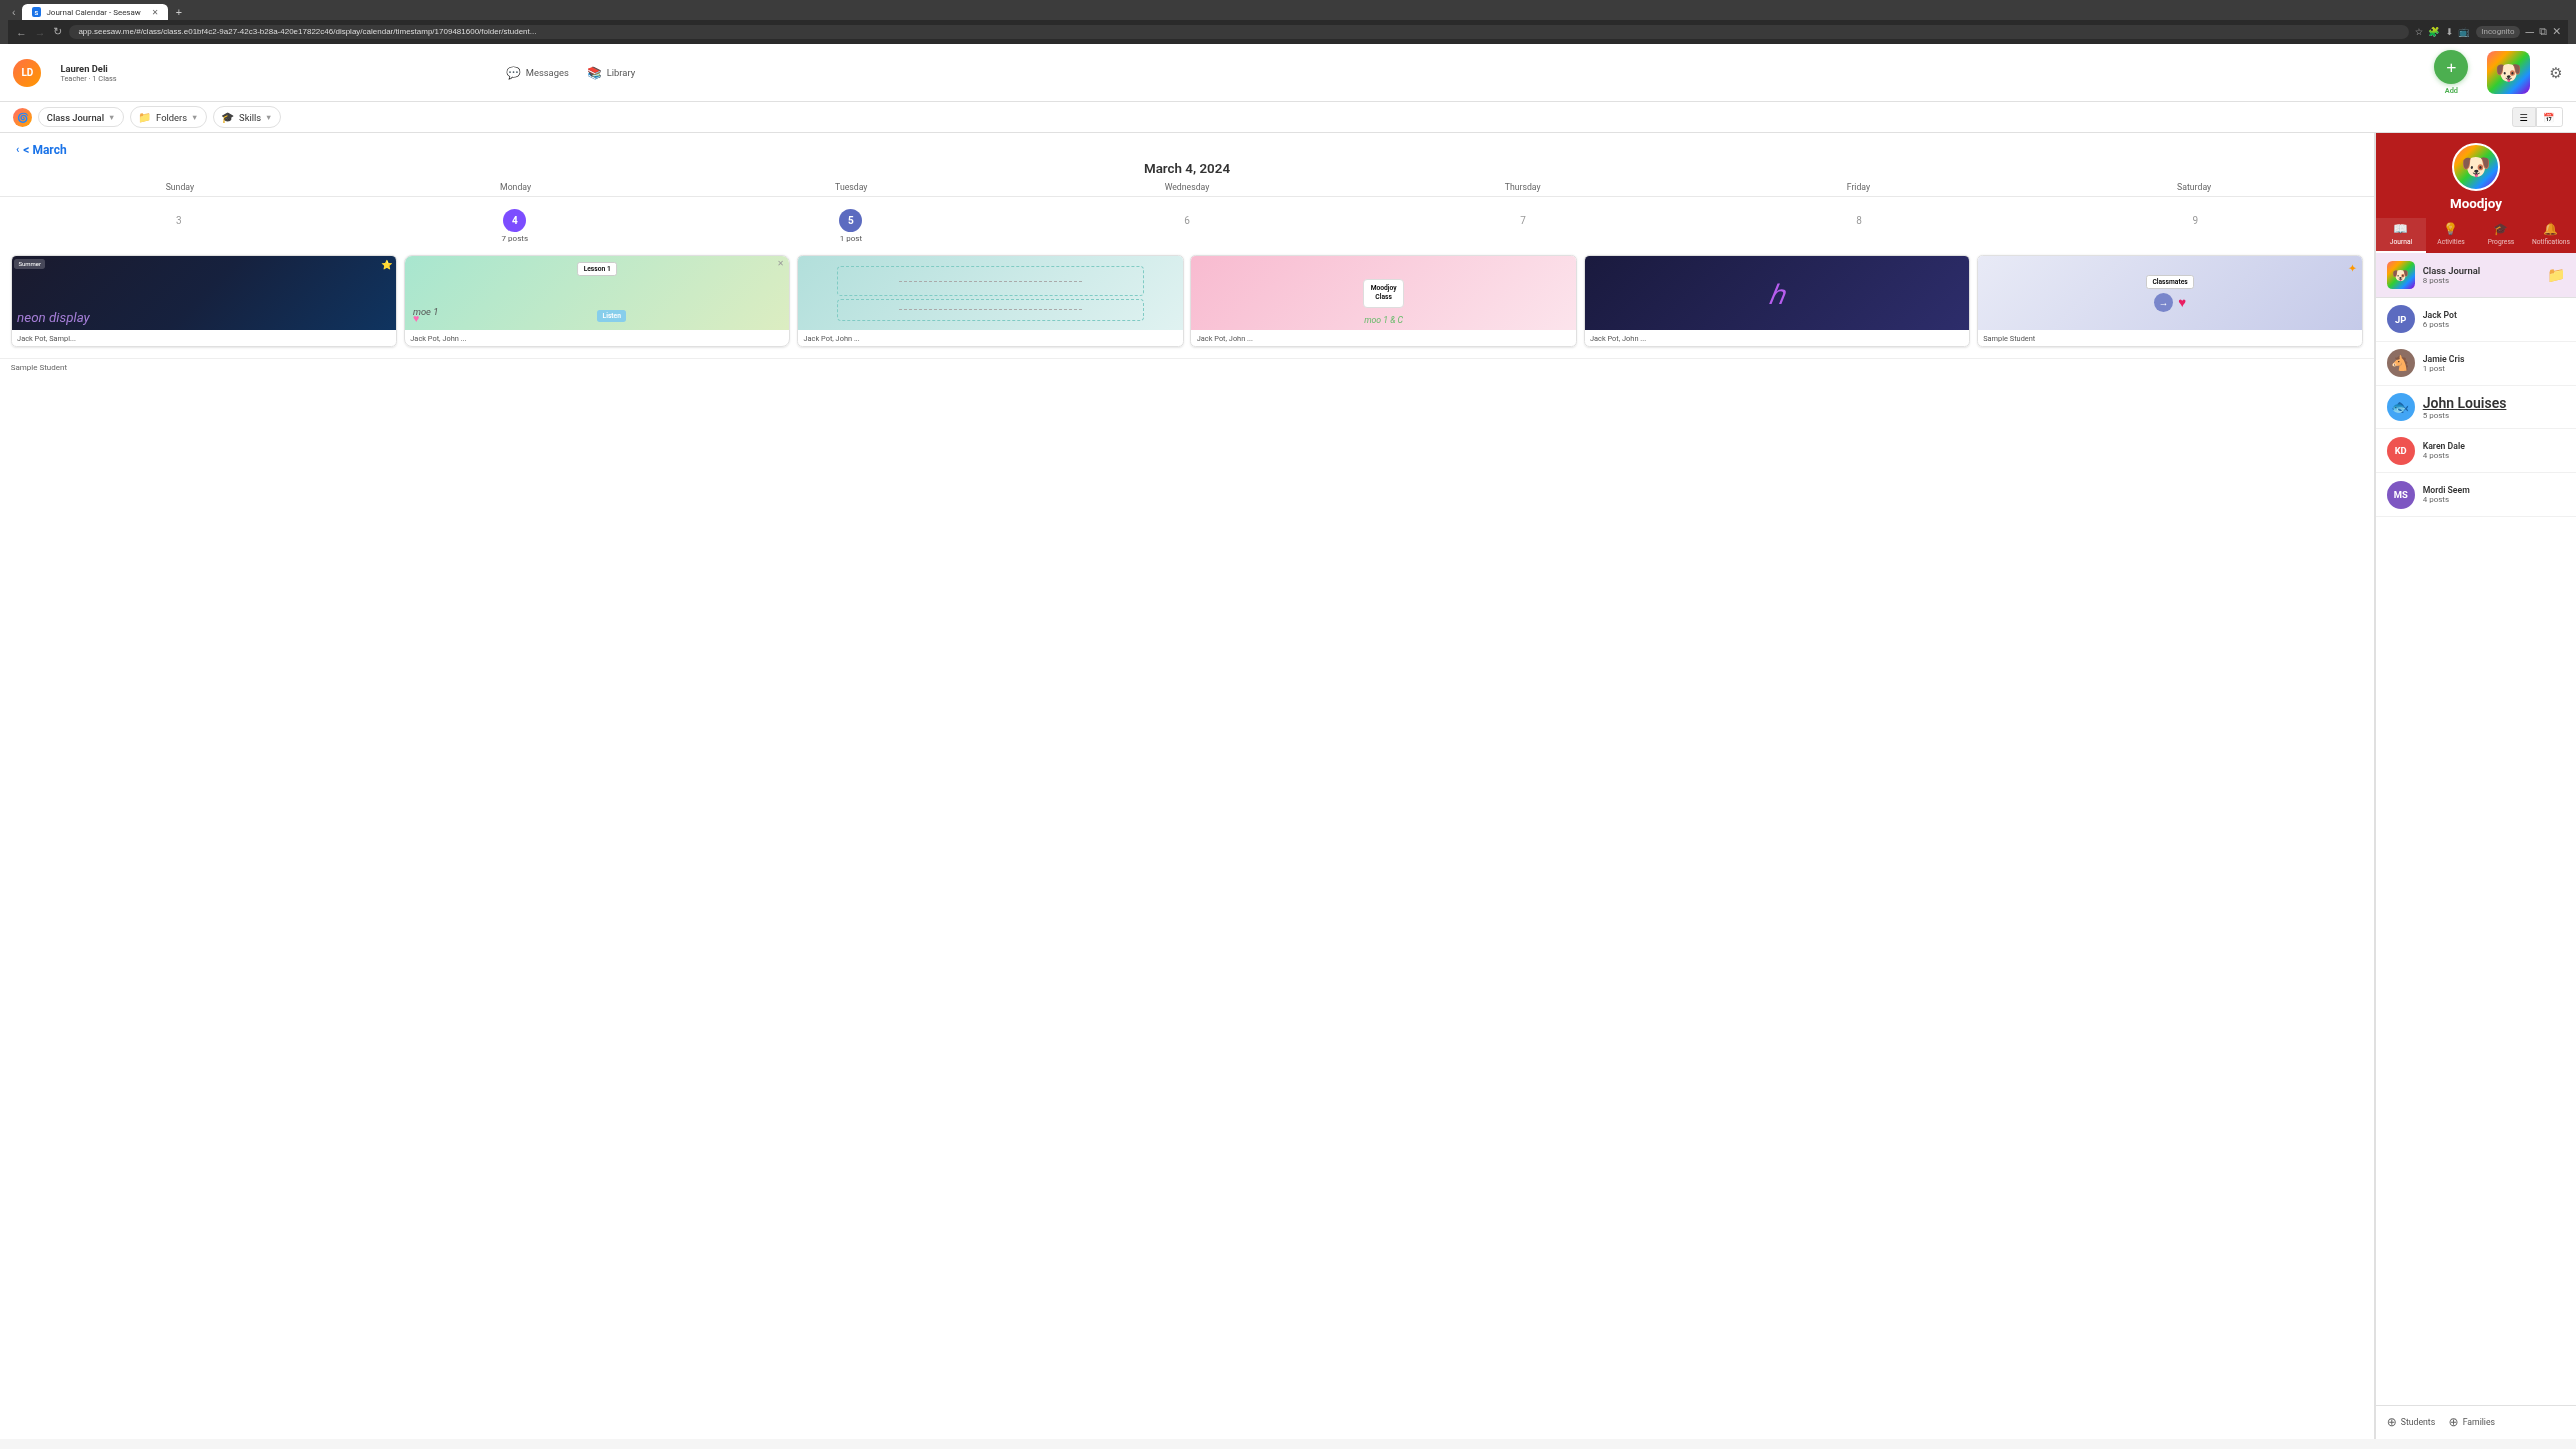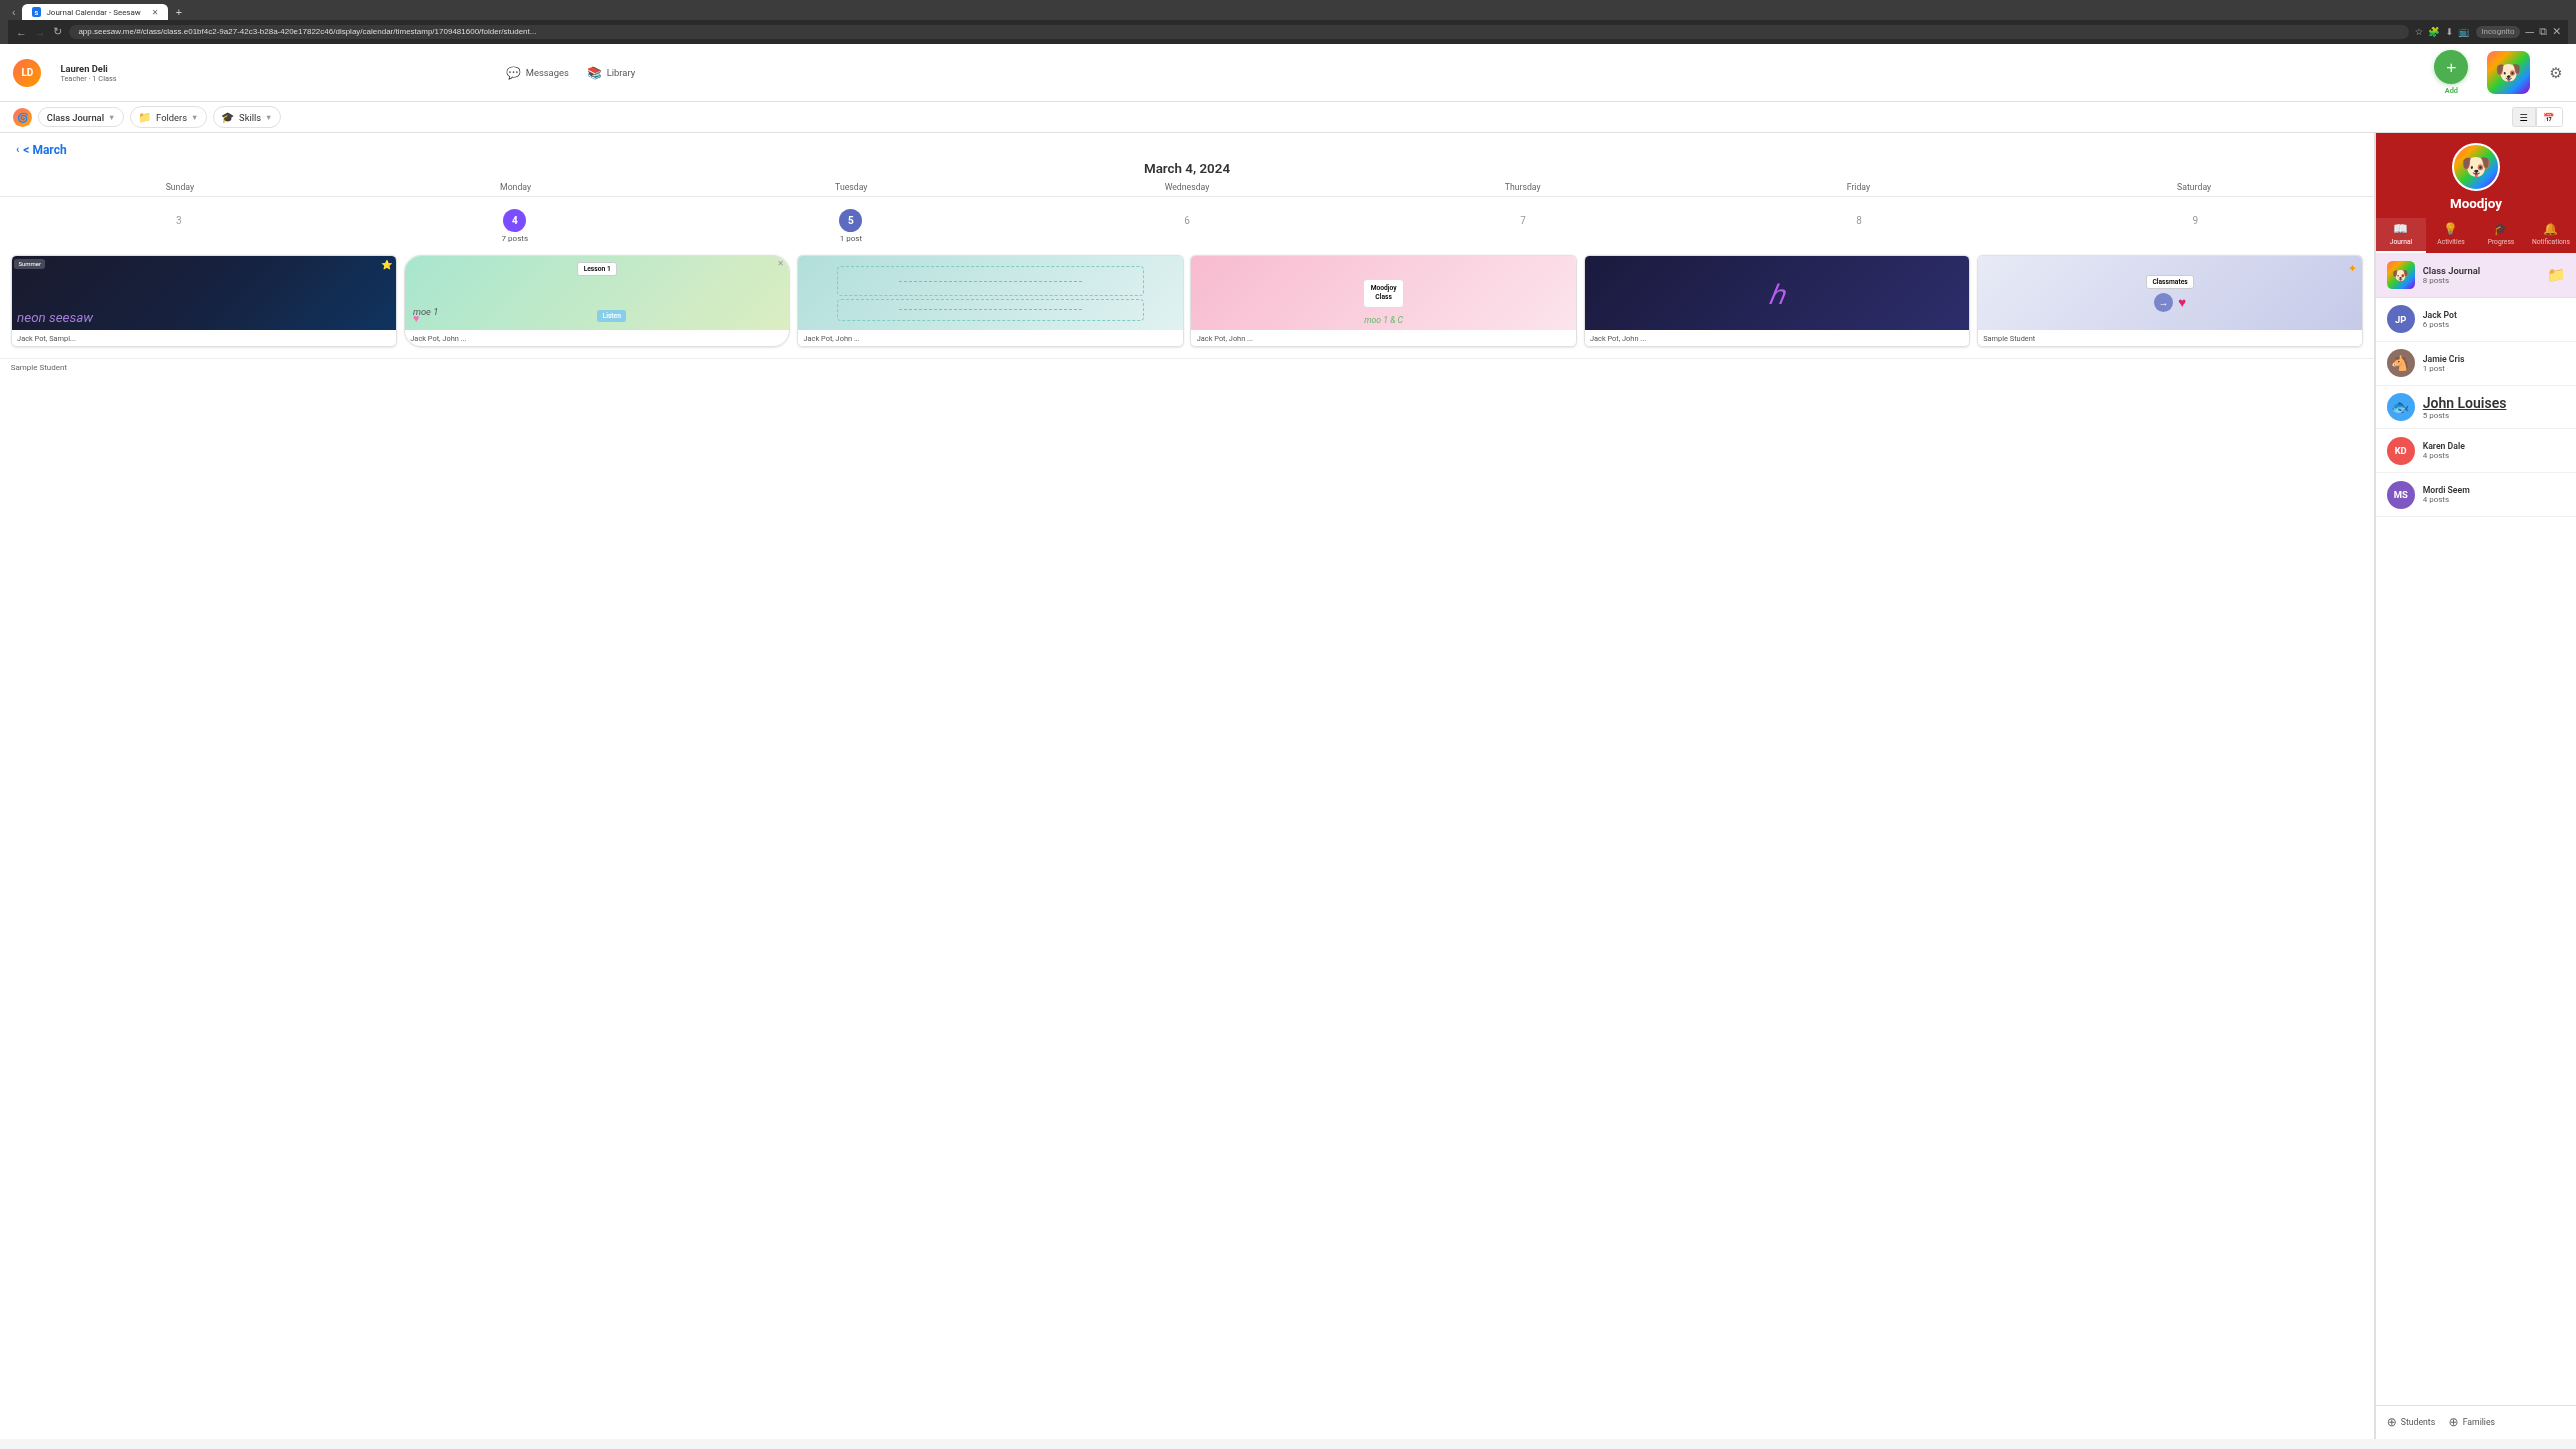--- a/index.html
+++ b/index.html
@@ -140,26 +140,26 @@
           <div style="width:23px;height:23px;border-radius:50%;display:flex;align-items:center;justify-content:center;margin:0 auto;font-size:10px;color:#999;">9</div>
         </div>
       </div>
 
       <div style="display:grid;grid-template-columns:repeat(6,1fr);gap:6.7px;padding:5.4px 10.7px 10.7px;">
 
         <div style="border-radius:5.4px;overflow:hidden;border:0.7px solid #e0e0e0;cursor:pointer;box-shadow:0 0.7px 2px rgba(0,0,0,0.1);">
           <div style="height:74px;background:linear-gradient(135deg,#1a1a2e,#16213e,#0f3460);position:relative;display:flex;align-items:flex-start;justify-content:flex-start;overflow:hidden;">
             <div style="position:absolute;top:2.7px;left:2.7px;background:rgba(255,255,255,0.2);border-radius:2.7px;padding:1.3px 4px;font-size:6px;color:white;">Summer</div>
             <div style="position:absolute;top:2.7px;right:2.7px;color:#ffd700;font-size:9.4px;">⭐</div>
-            <div style="position:absolute;bottom:5.4px;left:5.4px;right:5.4px;color:rgba(200,150,255,0.8);font-size:13.4px;font-style:italic;">neon seesaw</div>
+            <div style="position:absolute;bottom:5.4px;left:5.4px;right:5.4px;color:rgba(200,150,255,0.8);font-size:13.4px;font-style:italic;">neon display</div>
           </div>
           <div style="padding:3.4px 5.4px;font-size:7.4px;color:#555;overflow:hidden;white-space:nowrap;text-overflow:ellipsis;">Jack Pot,  Sampl...</div>
         </div>
 
-        <div style="border-radius:17px;overflow:hidden;border:0.7px solid #e0e0e0;cursor:pointer;box-shadow:0 0.7px 2px rgba(0,0,0,0.1);">
+        <div style="border-radius:8px;overflow:hidden;border:0.7px solid #e0e0e0;cursor:pointer;box-shadow:0 0.7px 2px rgba(0,0,0,0.1);">
           <div style="height:74px;background:linear-gradient(135deg,#a8e6cf,#dcedc1);position:relative;overflow:hidden;">
             <div style="position:absolute;top:5.4px;left:50%;transform:translateX(-50%);background:white;border:0.7px solid #ccc;border-radius:2.7px;padding:2px 5.4px;font-size:6.7px;font-weight:600;white-space:nowrap;">Lesson 1</div>
             <div style="position:absolute;top:2.7px;right:5.4px;color:#999;font-size:8px;">✕</div>
             <div style="position:absolute;bottom:13.4px;left:8px;color:#555;font-size:9.4px;font-style:italic;">moe 1</div>
             <div style="position:absolute;bottom:5.4px;left:8px;color:#ff69b4;font-size:10.7px;">♥</div>
             <div style="position:absolute;bottom:8px;left:50%;background:#87ceeb;color:white;border-radius:2.7px;padding:2px 5.4px;font-size:6.7px;font-weight:600;">Listen</div>
           </div>
           <div style="padding:3.4px 5.4px;font-size:7.4px;color:#555;overflow:hidden;white-space:nowrap;text-overflow:ellipsis;">Jack Pot,  John ...</div>
         </div>
 

